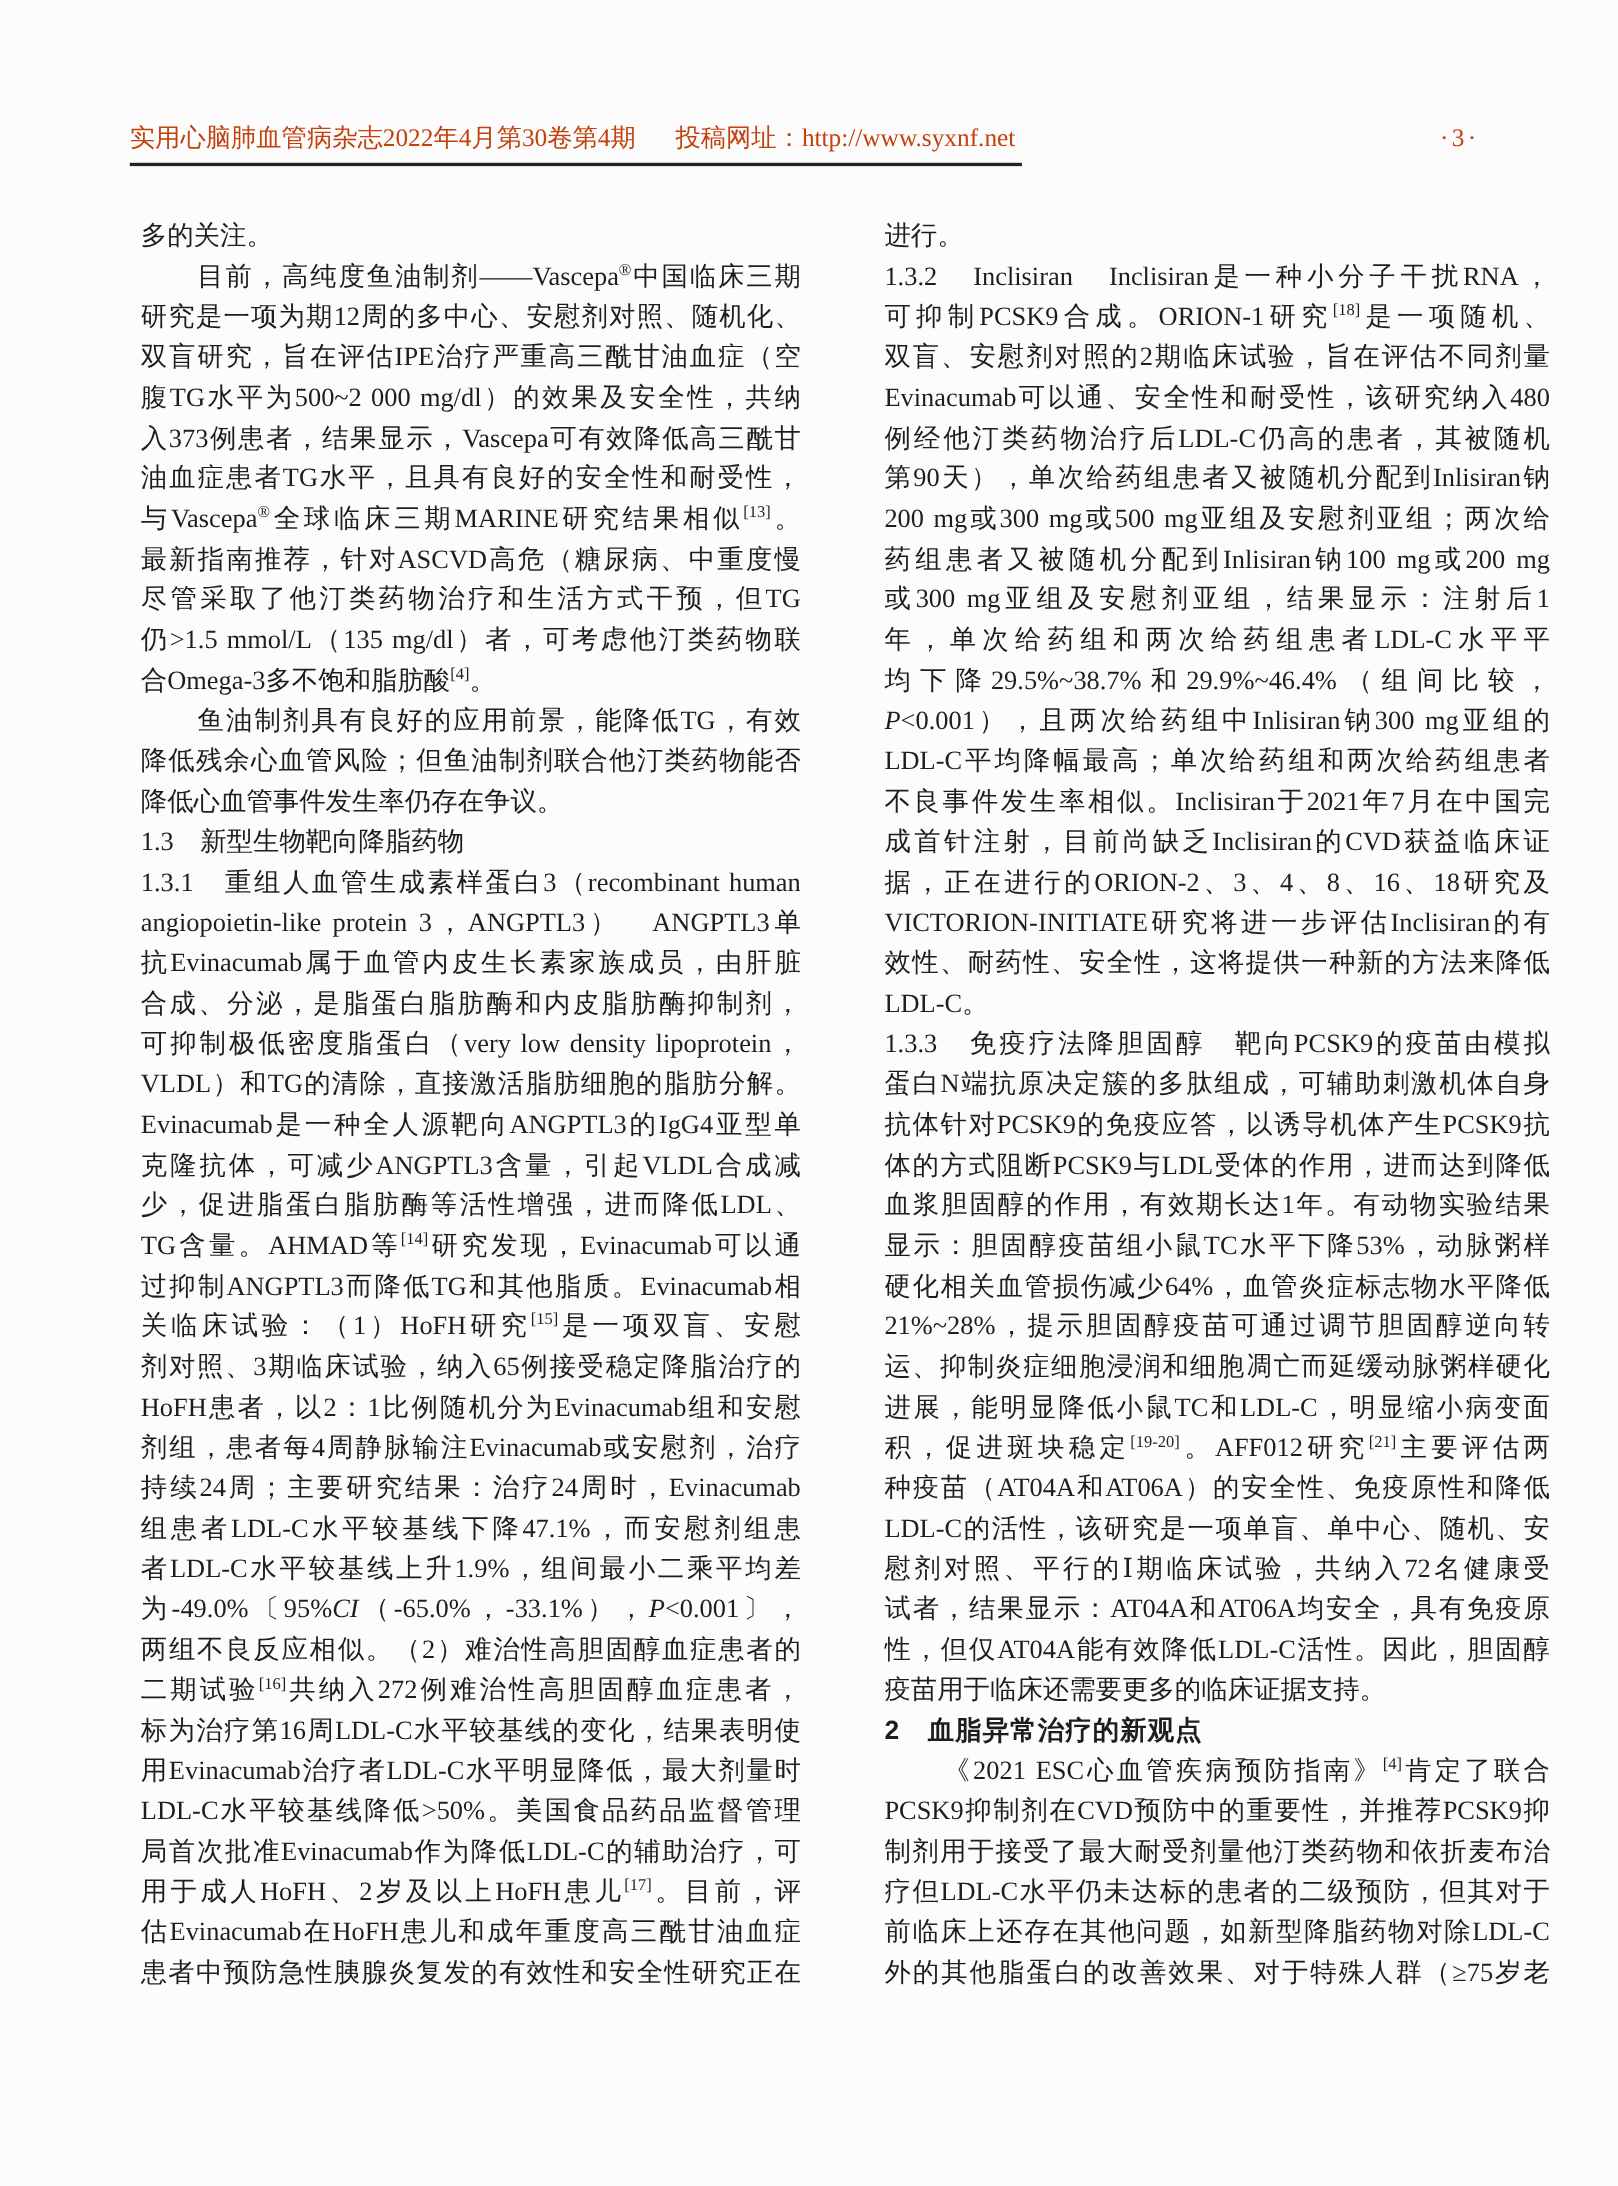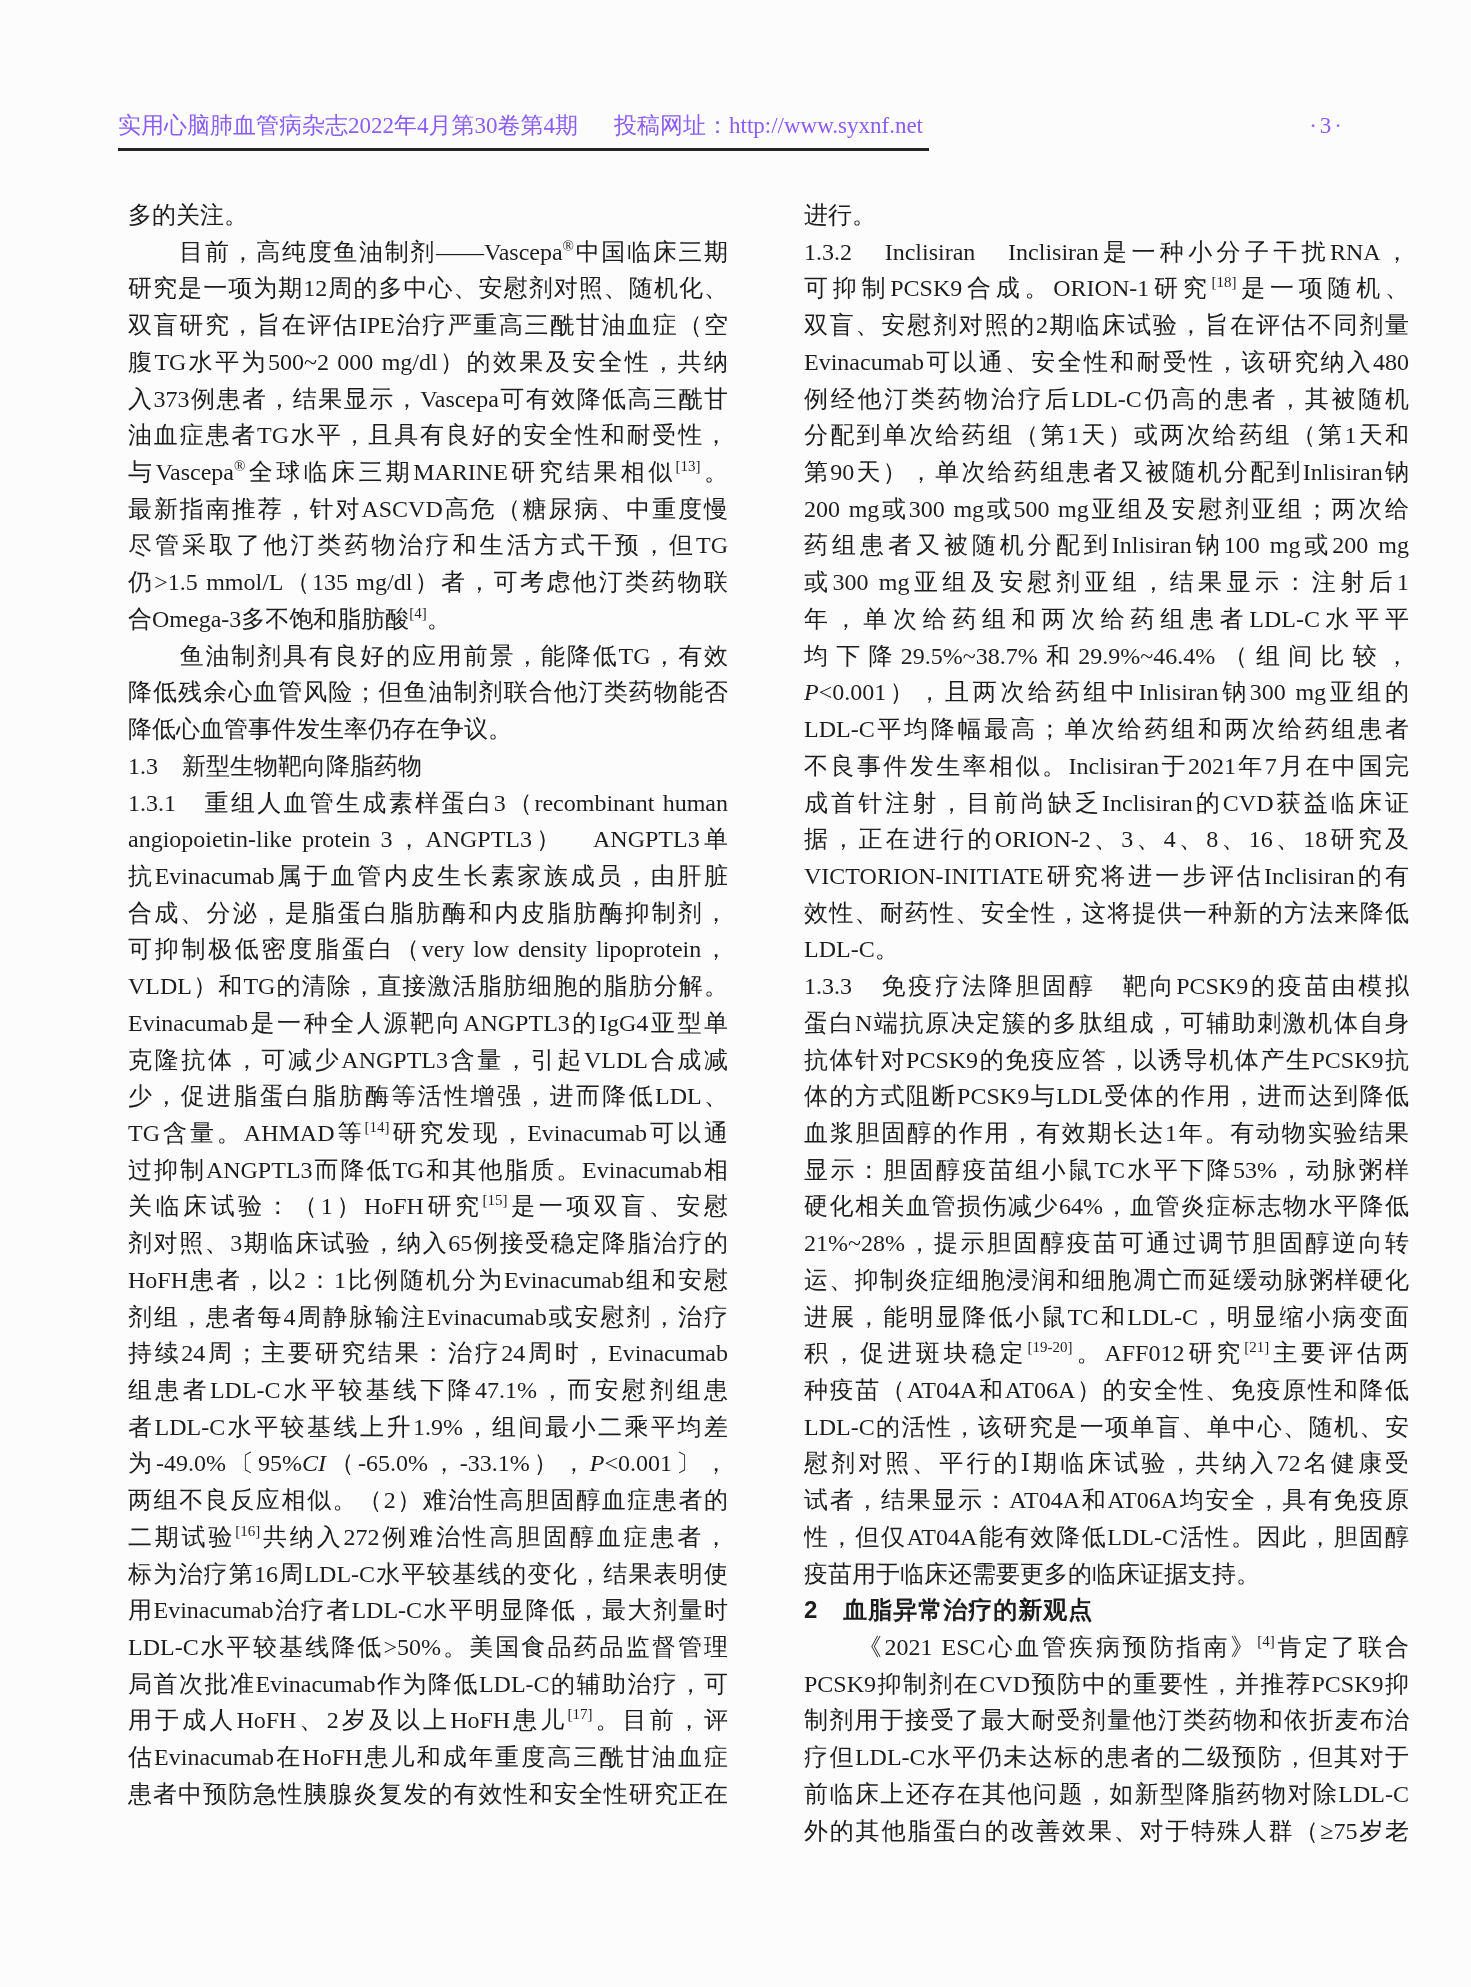--- a/index.html
+++ b/index.html
@@ -13,21 +13,21 @@
     color: #1d1d1d;
     overflow: hidden;
   }
   .header {
     position: absolute;
     left: 118px;
     top: 112px;
     right: 0;
     font-size: 23px;
     line-height: 27px;
-    color: #8b5cf6;
+    color: #c2410c;
   }
   .header-inner {
     display: inline-flex;
     gap: 36px;
     border-bottom: 3px solid #232323;
     padding: 0 6px 9px 0;
   }
   .page-number {
     position: absolute;
     right: 126px;
@@ -123,21 +123,20 @@
       <div class="line">患者中预防急性胰腺炎复发的有效性和安全性研究正在</div>
     </div>
 
   <div class="column col-right">
       <div class="line end">进行。</div>
       <div class="line">1.3.2　Inclisiran　Inclisiran是一种小分子干扰RNA，</div>
       <div class="line">可抑制PCSK9合成。ORION-1研究<sup>[18]</sup>是一项随机、</div>
       <div class="line">双盲、安慰剂对照的2期临床试验，旨在评估不同剂量</div>
       <div class="line">Evinacumab可以通、安全性和耐受性，该研究纳入480</div>
       <div class="line">例经他汀类药物治疗后LDL-C仍高的患者，其被随机</div>
-      <div class="line">分配到单次给药组（第1天）或两次给药组（第1天和</div>
       <div class="line">第90天），单次给药组患者又被随机分配到Inlisiran钠</div>
       <div class="line">200 mg或300 mg或500 mg亚组及安慰剂亚组；两次给</div>
       <div class="line">药组患者又被随机分配到Inlisiran钠100 mg或200 mg</div>
       <div class="line">或300 mg亚组及安慰剂亚组，结果显示：注射后1</div>
       <div class="line">年，单次给药组和两次给药组患者LDL-C水平平</div>
       <div class="line">均下降29.5%~38.7%和29.9%~46.4%（组间比较，</div>
       <div class="line"><i>P</i>&lt;0.001），且两次给药组中Inlisiran钠300 mg亚组的</div>
       <div class="line">LDL-C平均降幅最高；单次给药组和两次给药组患者</div>
       <div class="line">不良事件发生率相似。Inclisiran于2021年7月在中国完</div>
       <div class="line">成首针注射，目前尚缺乏Inclisiran的CVD获益临床证</div>

